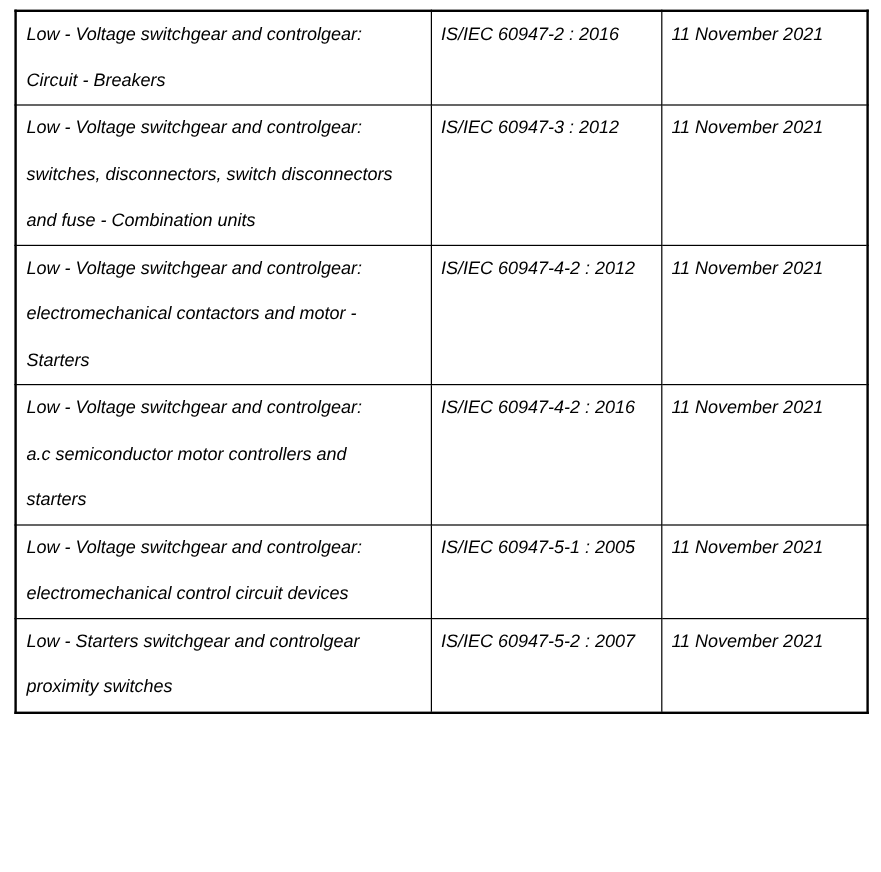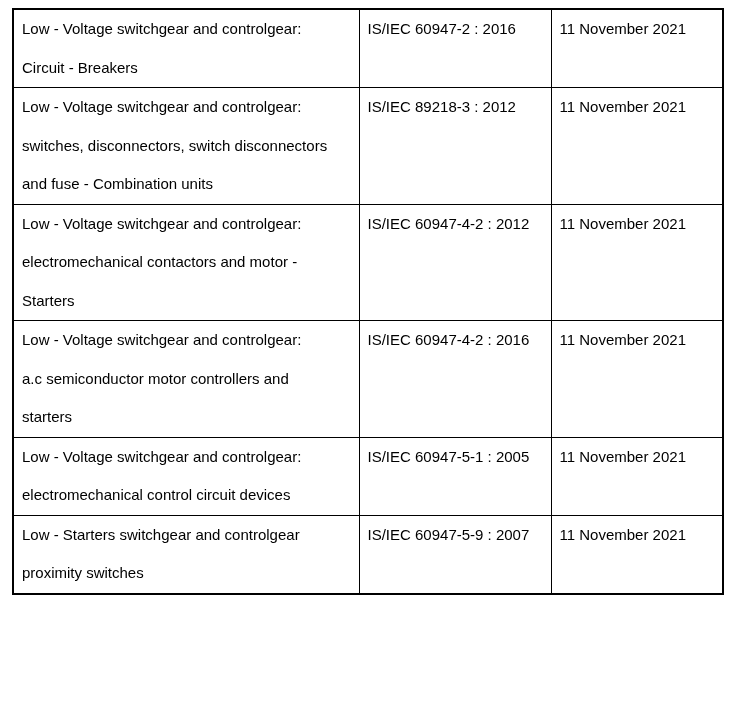--- a/index.html
+++ b/index.html
@@ -8,20 +8,21 @@
     background: #ffffff;
     width: 734px;
     height: 727px;
     overflow: hidden;
   }
   .page {
     position: relative;
     width: 734px;
     height: 727px;
     background: #ffffff;
+    font-style: italic;
   }
   table.standards-table {
     position: absolute;
     left: 12px;
     top: 8px;
     width: 710px;
     border-collapse: collapse;
     table-layout: fixed;
     border: 2px solid #000000;
   }
@@ -65,21 +66,21 @@
     </td>
   </tr>
 
   <tr>
     <td>
       <div class="cell-text">Low - Voltage switchgear and controlgear:
 switches, disconnectors, switch disconnectors
 and fuse - Combination units</div>
     </td>
     <td>
-      <div class="cell-text">IS/IEC 89218-3 : 2012</div>
+      <div class="cell-text">IS/IEC 60947-3 : 2012</div>
     </td>
     <td>
       <div class="cell-text">11 November 2021</div>
     </td>
   </tr>
 
   <tr>
     <td>
       <div class="cell-text">Low - Voltage switchgear and controlgear:
 electromechanical contactors and motor -
@@ -120,21 +121,21 @@
       <div class="cell-text">11 November 2021</div>
     </td>
   </tr>
 
   <tr>
     <td>
       <div class="cell-text">Low - Starters switchgear and controlgear
 proximity switches</div>
     </td>
     <td>
-      <div class="cell-text">IS/IEC 60947-5-9 : 2007</div>
+      <div class="cell-text">IS/IEC 60947-5-2 : 2007</div>
     </td>
     <td>
       <div class="cell-text">11 November 2021</div>
     </td>
   </tr>
 </tbody>
   </table>
 </div>
 
 </body></html>

